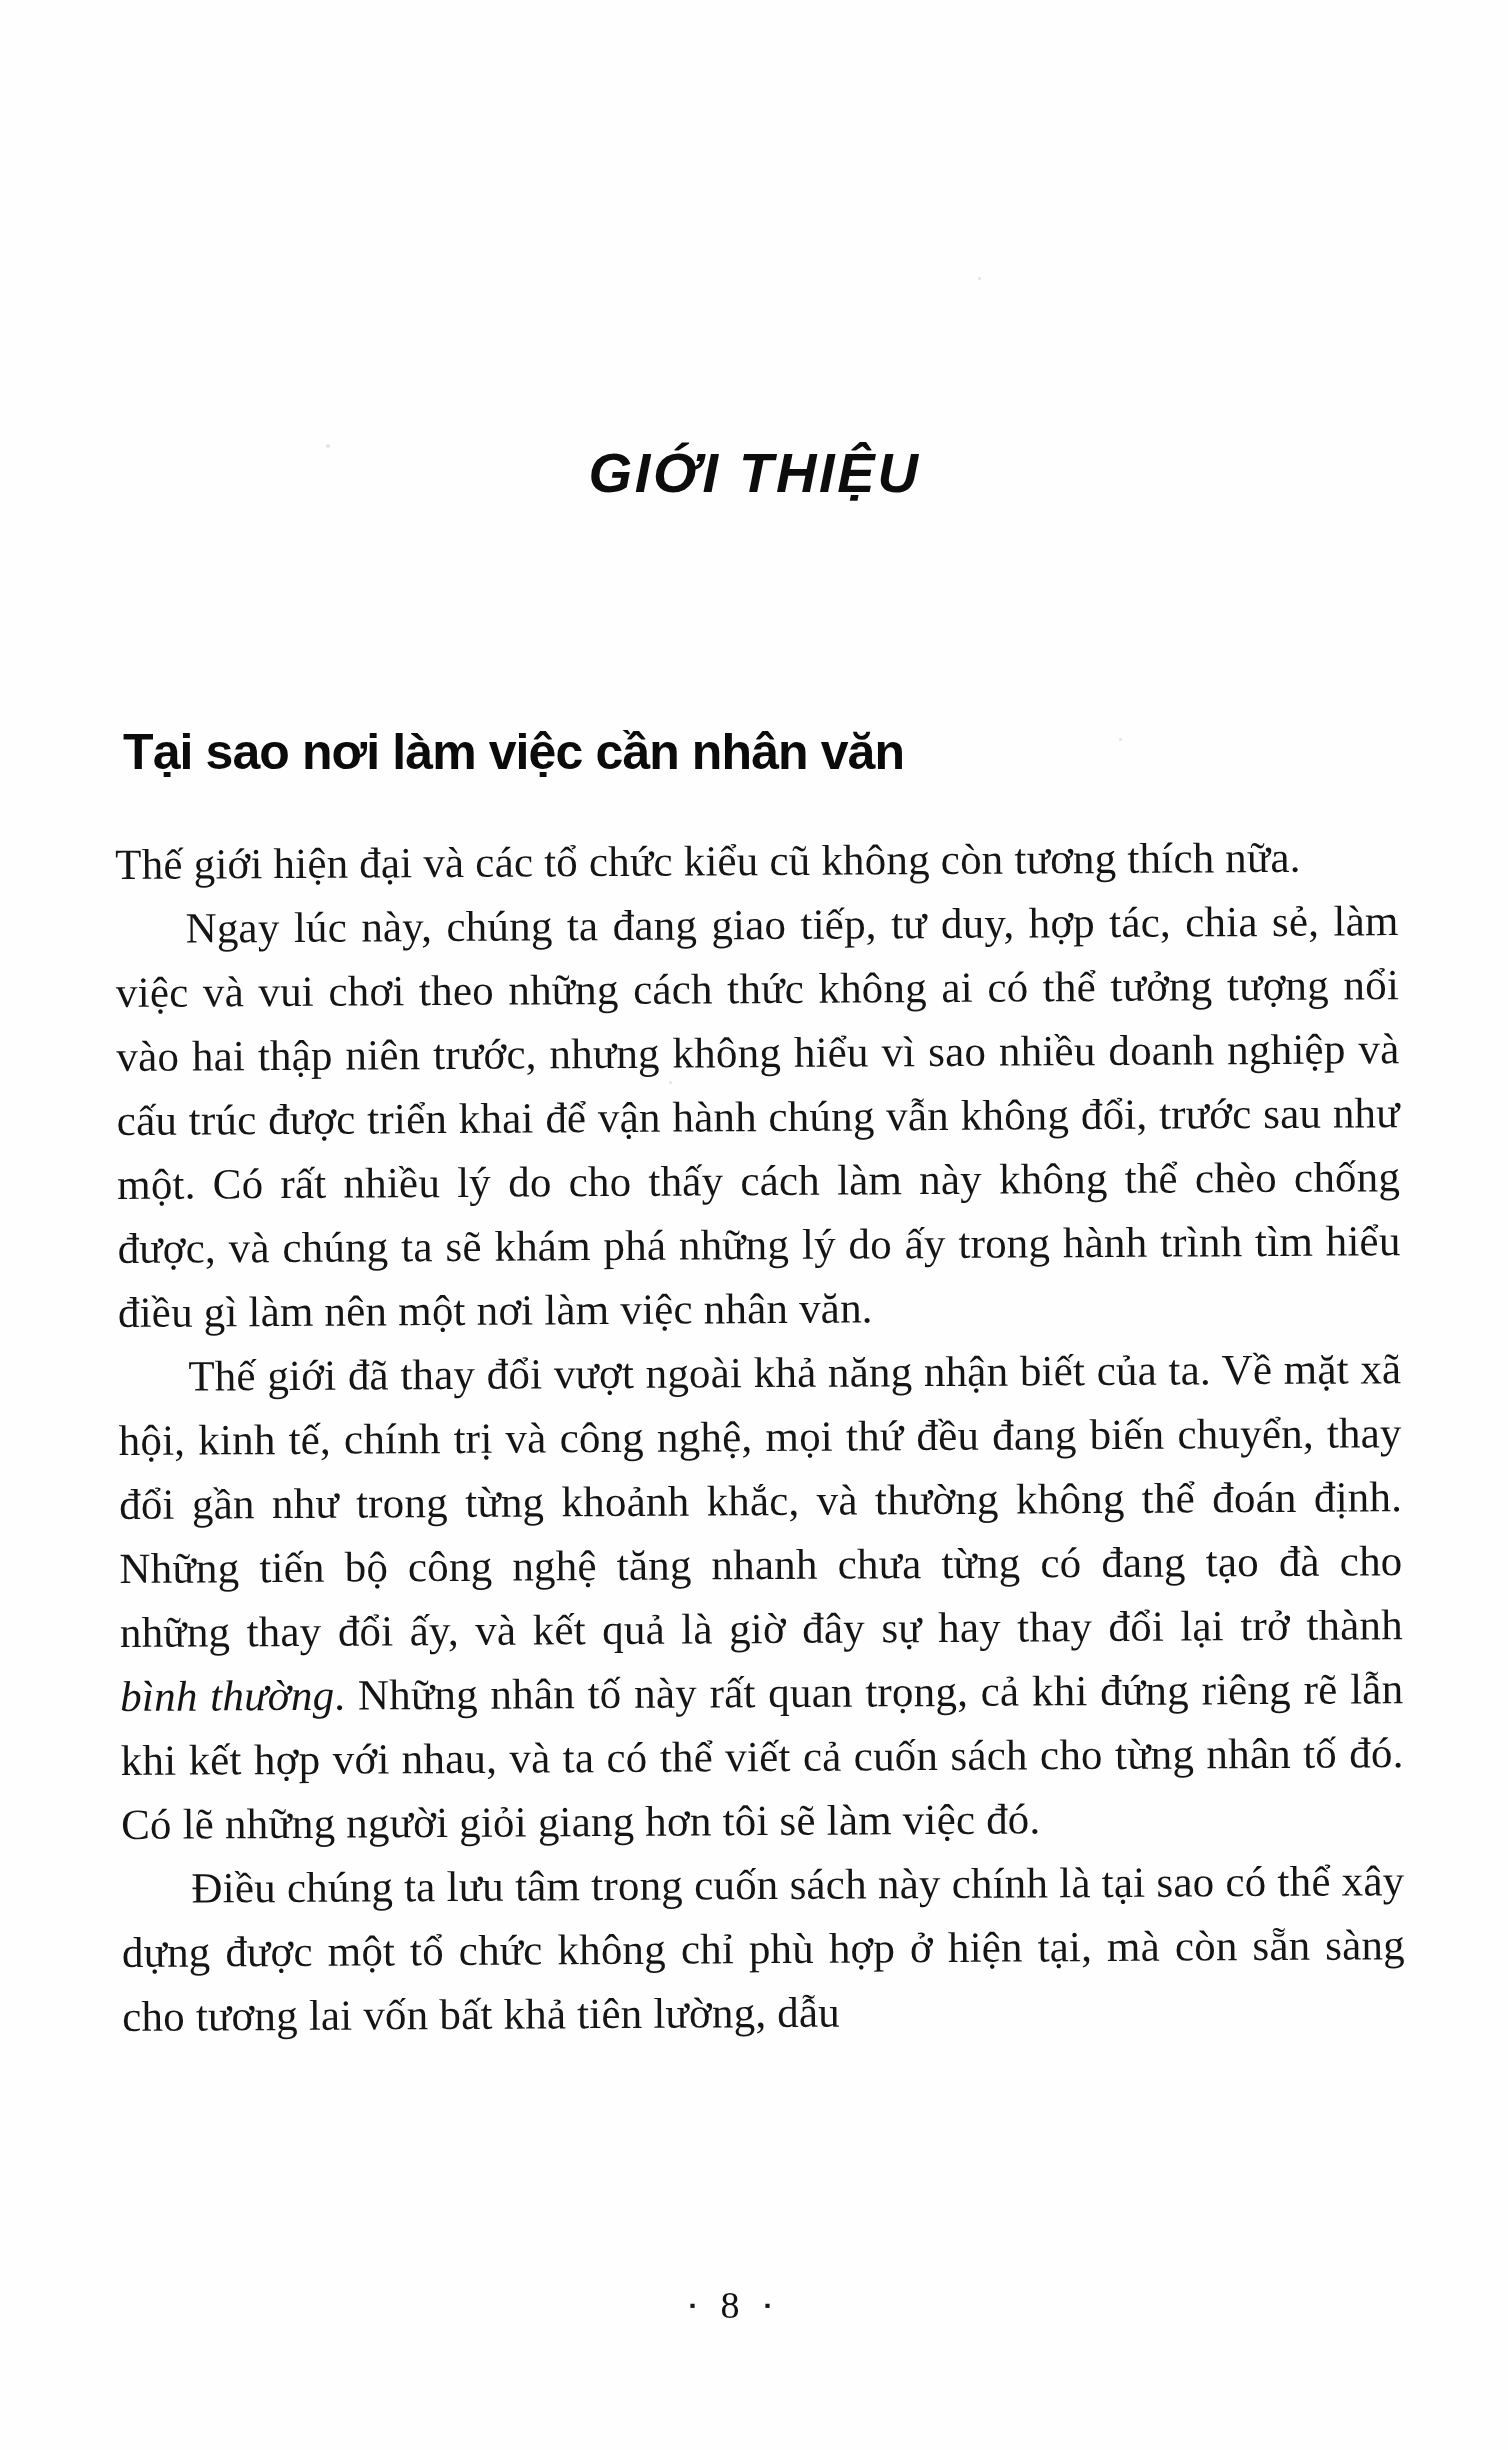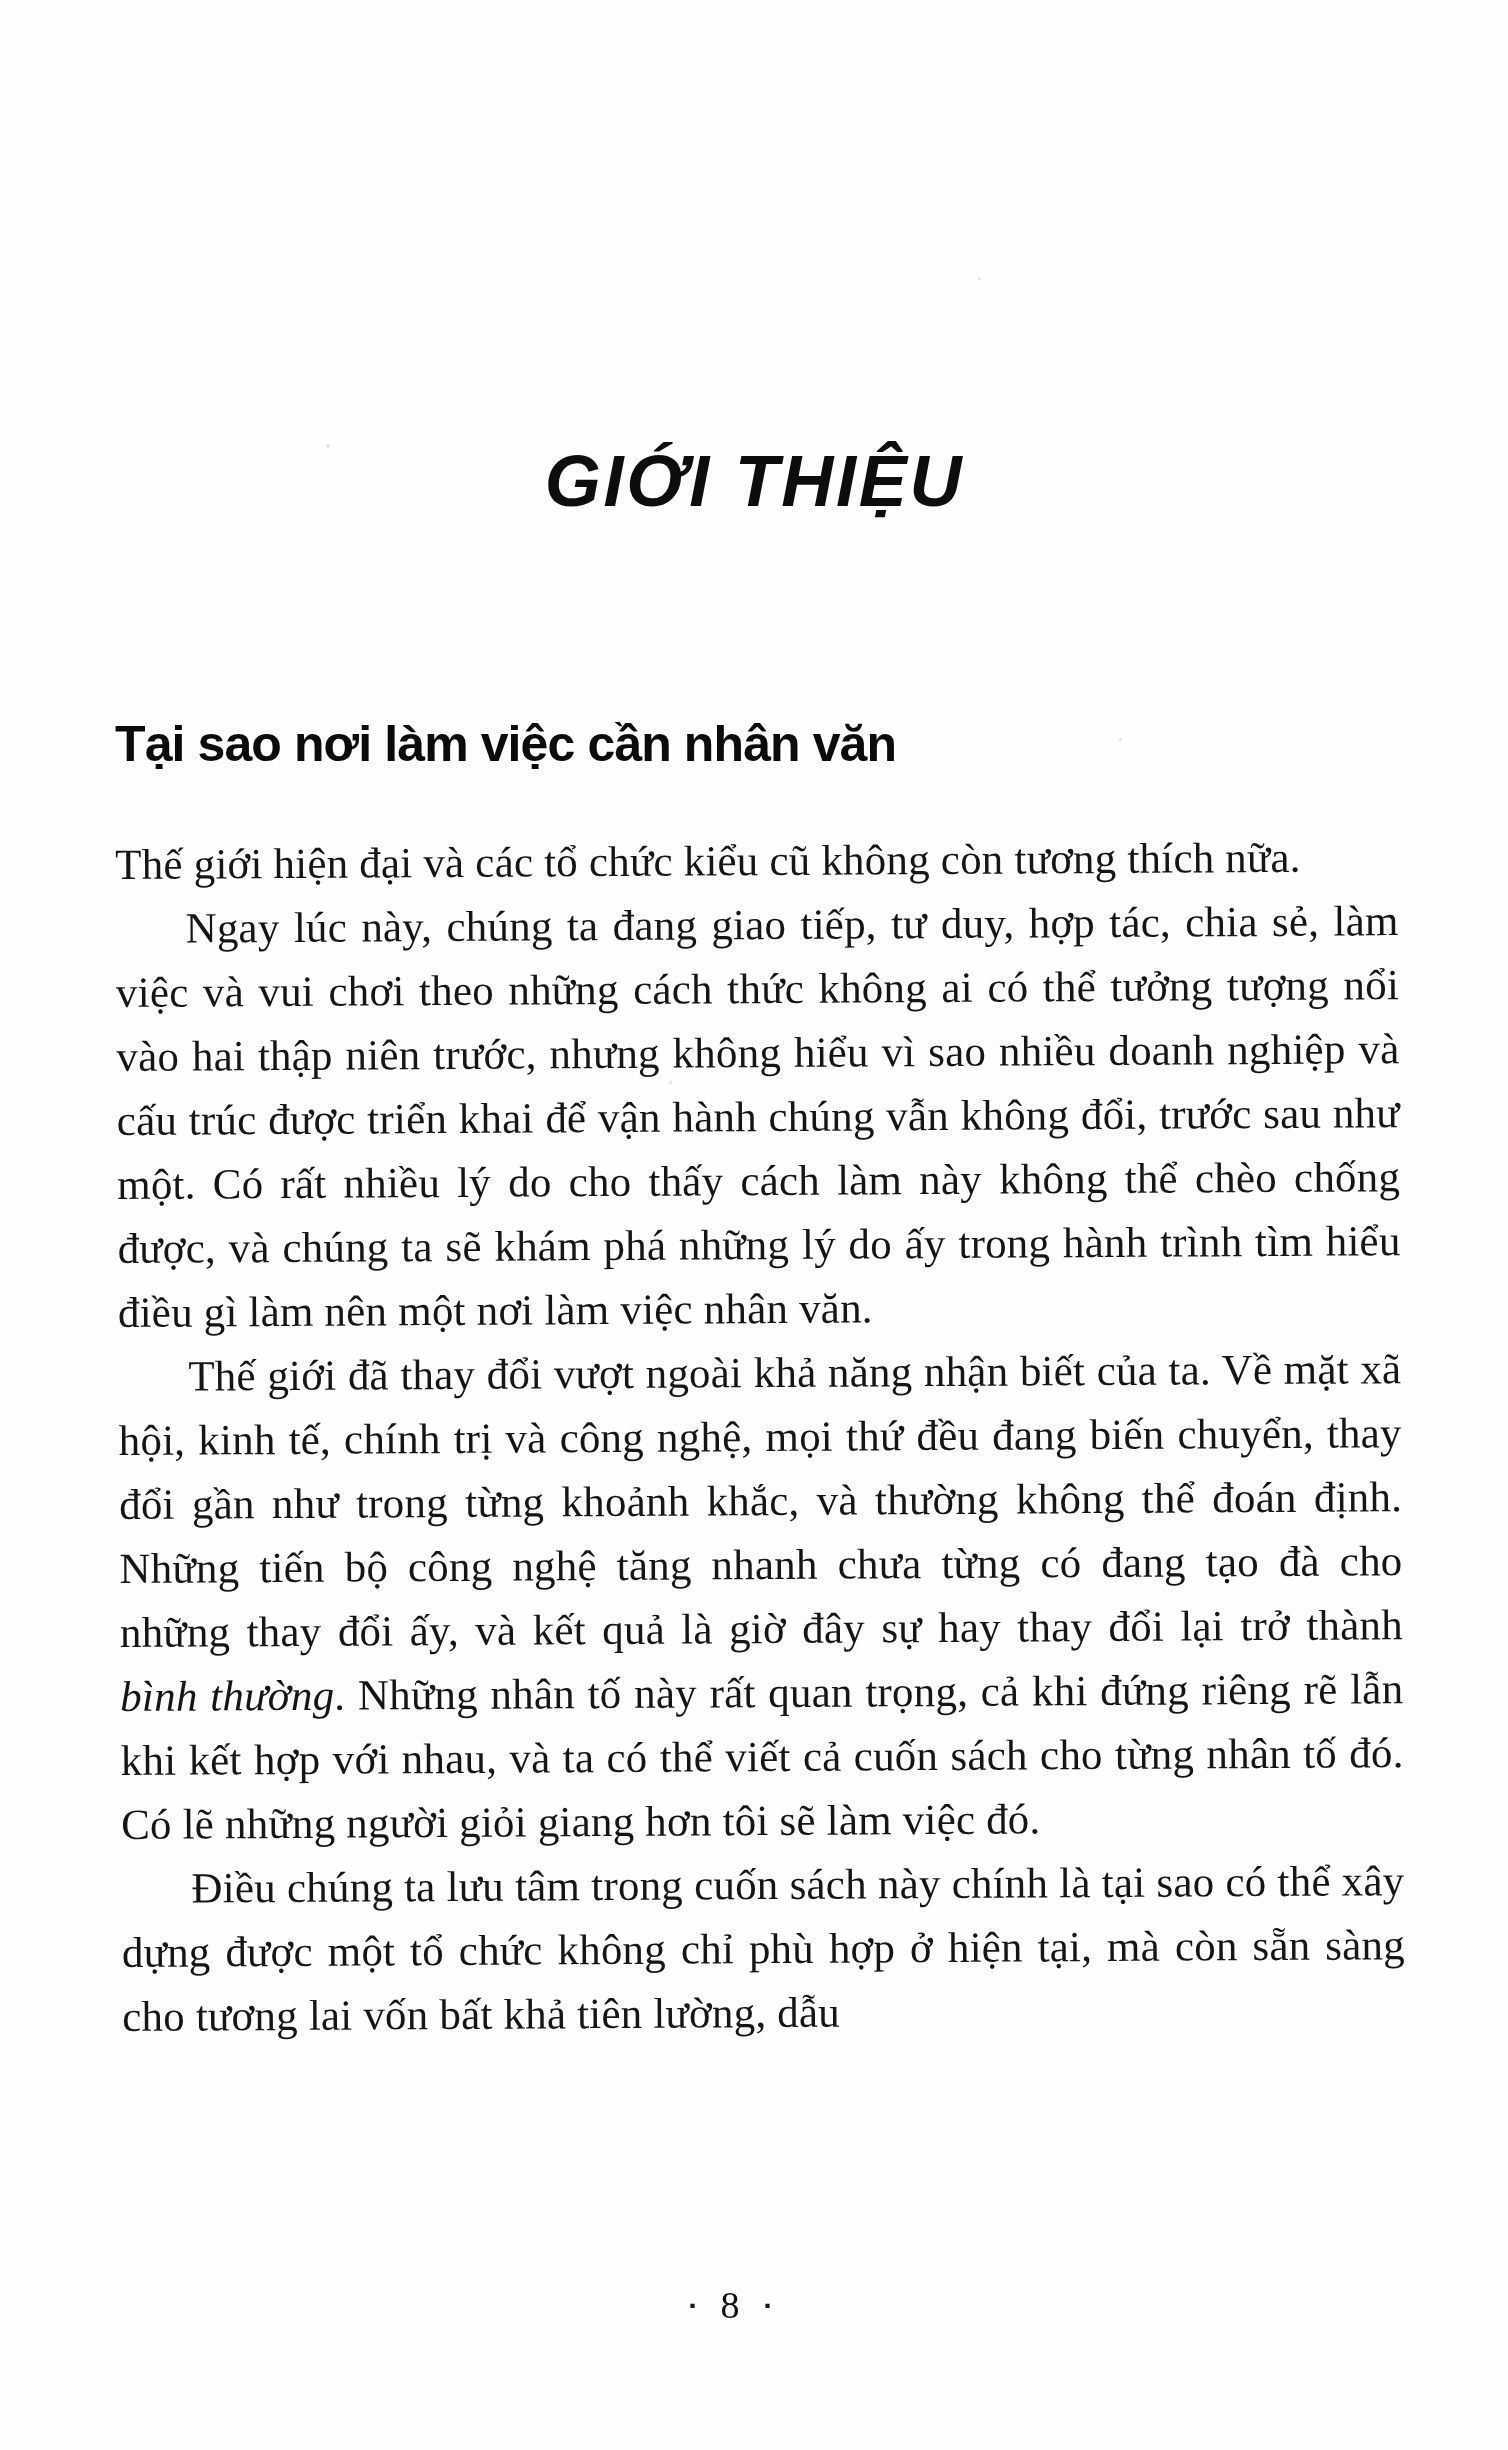--- a/index.html
+++ b/index.html
@@ -18,30 +18,30 @@
   .chapter-title {
     position: absolute;
     top: 445px;
     left: 0;
     right: 0;
     margin: 0;
     text-align: center;
     font-family: "Liberation Sans", sans-serif;
     font-style: italic;
     font-weight: 700;
-    font-size: 72px;
+    font-size: 56px;
     line-height: 1;
     letter-spacing: 2.7px;
     color: #0d0d0d;
   }
   .section-heading {
     position: absolute;
     top: 716px;
     left: 115px;
-    margin: 0;
+    margin: 8px;
     font-family: "Liberation Sans", sans-serif;
     font-weight: 700;
     font-size: 50px;
     line-height: 1.15;
     letter-spacing: -0.9px;
     color: #0b0b0b;
   }
   .body-text {
     position: absolute;
     top: 833px;

